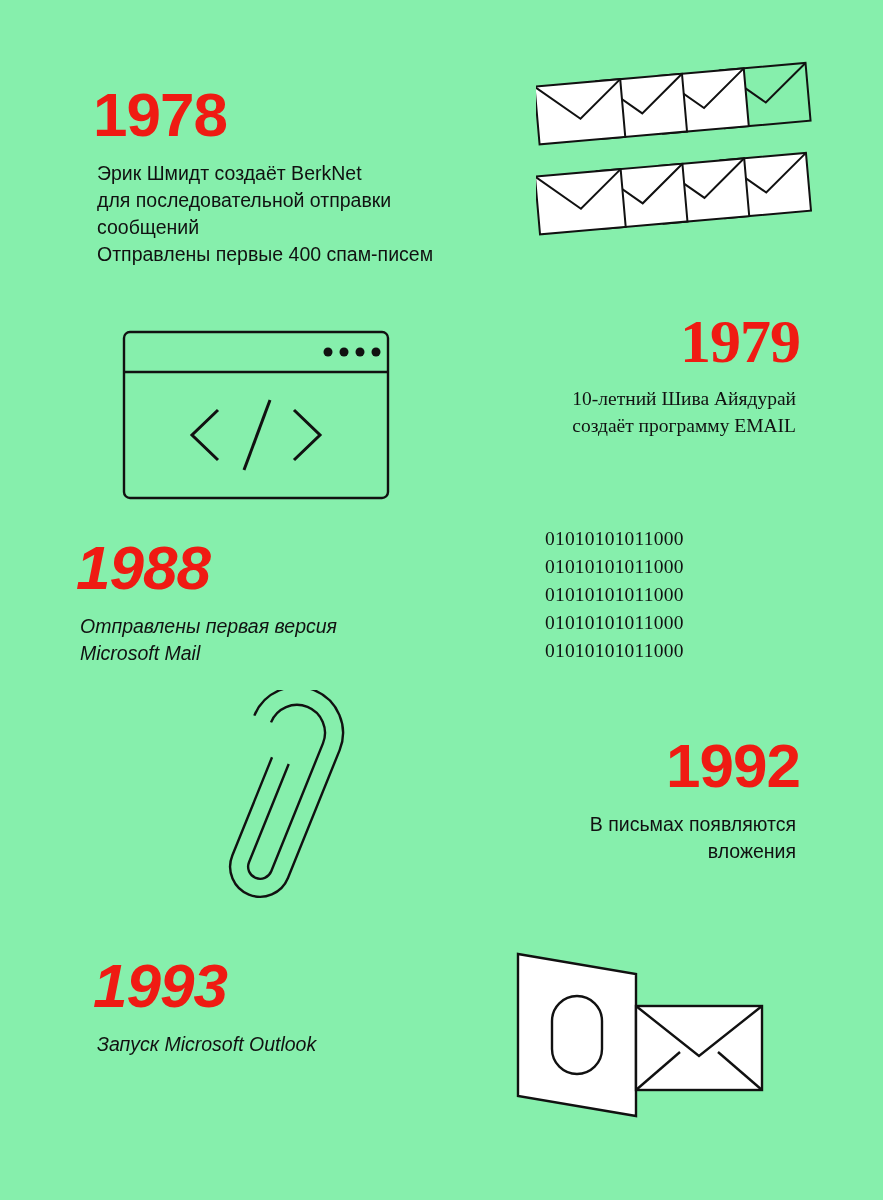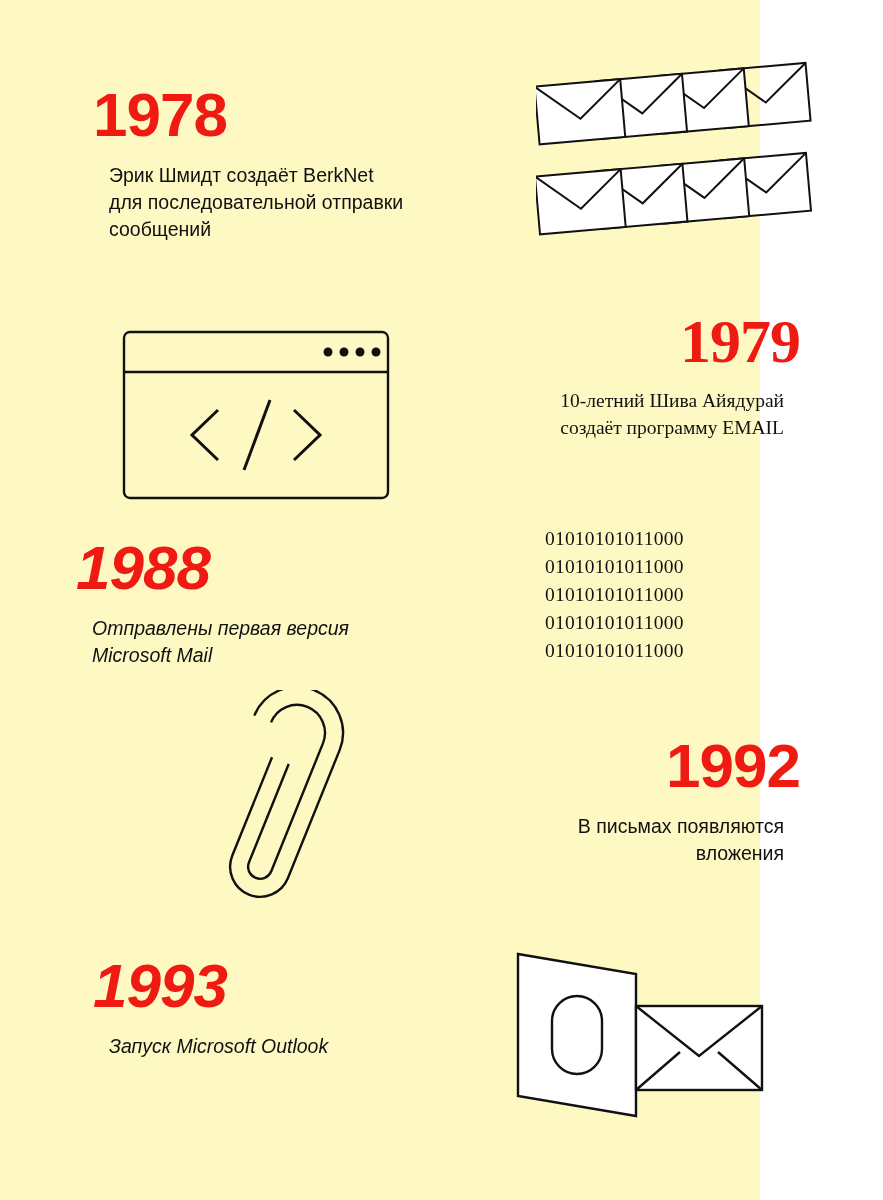--- a/index.html
+++ b/index.html
@@ -10,40 +10,40 @@
   body {
     width: 883px;
     height: 1200px;
     position: relative;
     font-family: "Liberation Sans", sans-serif;
     color: #1a1a1a;
     overflow: hidden;
   }
   .page {
     position: relative;
-    width: 760px;
+    width: 883px;
     height: 1200px;
-    background: #fef9c3;
+    background: #86efac;
   }
   .entry {
     position: absolute;
   }
   .year {
     font-size: 62px;
     font-weight: 700;
     color: #ef1b13;
     letter-spacing: -1px;
     line-height: 1;
     margin: 0 0 14px 0;
   }
   .desc {
     font-size: 19.5px;
     line-height: 1.38;
     color: #111111;
-    margin: 16px;
+    margin: 4px;
     font-weight: 400;
   }
   .desc .line { display: block; }
   .right-align { text-align: right; }
 
   
   #entry-1978 { left: 93px;  top: 84px;  width: 420px; }
   #entry-1979 { left: 470px; top: 310px; width: 330px; text-align: right; font-family: Liberation Serif, serif; }
   #entry-1988 { left: 76px;  top: 537px; width: 400px; font-style: italic; }
   #entry-1992 { left: 470px; top: 735px; width: 330px; text-align: right; }
@@ -70,20 +70,21 @@
 <body>
 
 <div class="page">
 
   <div class="entry" id="entry-1978">
     <div class="year">1978</div>
     <div class="desc">
       <span class="line">Эрик Шмидт создаёт BerkNet</span>
       <span class="line">для последовательной отправки</span>
       <span class="line">сообщений</span>
+      <span class="line">Отправлены первые 400 спам-писем</span>
     </div>
   </div>
 
   <div class="entry" id="entry-1979">
     <div class="year">1979</div>
     <div class="desc right-align">
       <span class="line">10-летний Шива Айядурай</span>
       <span class="line">создаёт программу EMAIL</span>
     </div>
   </div>

